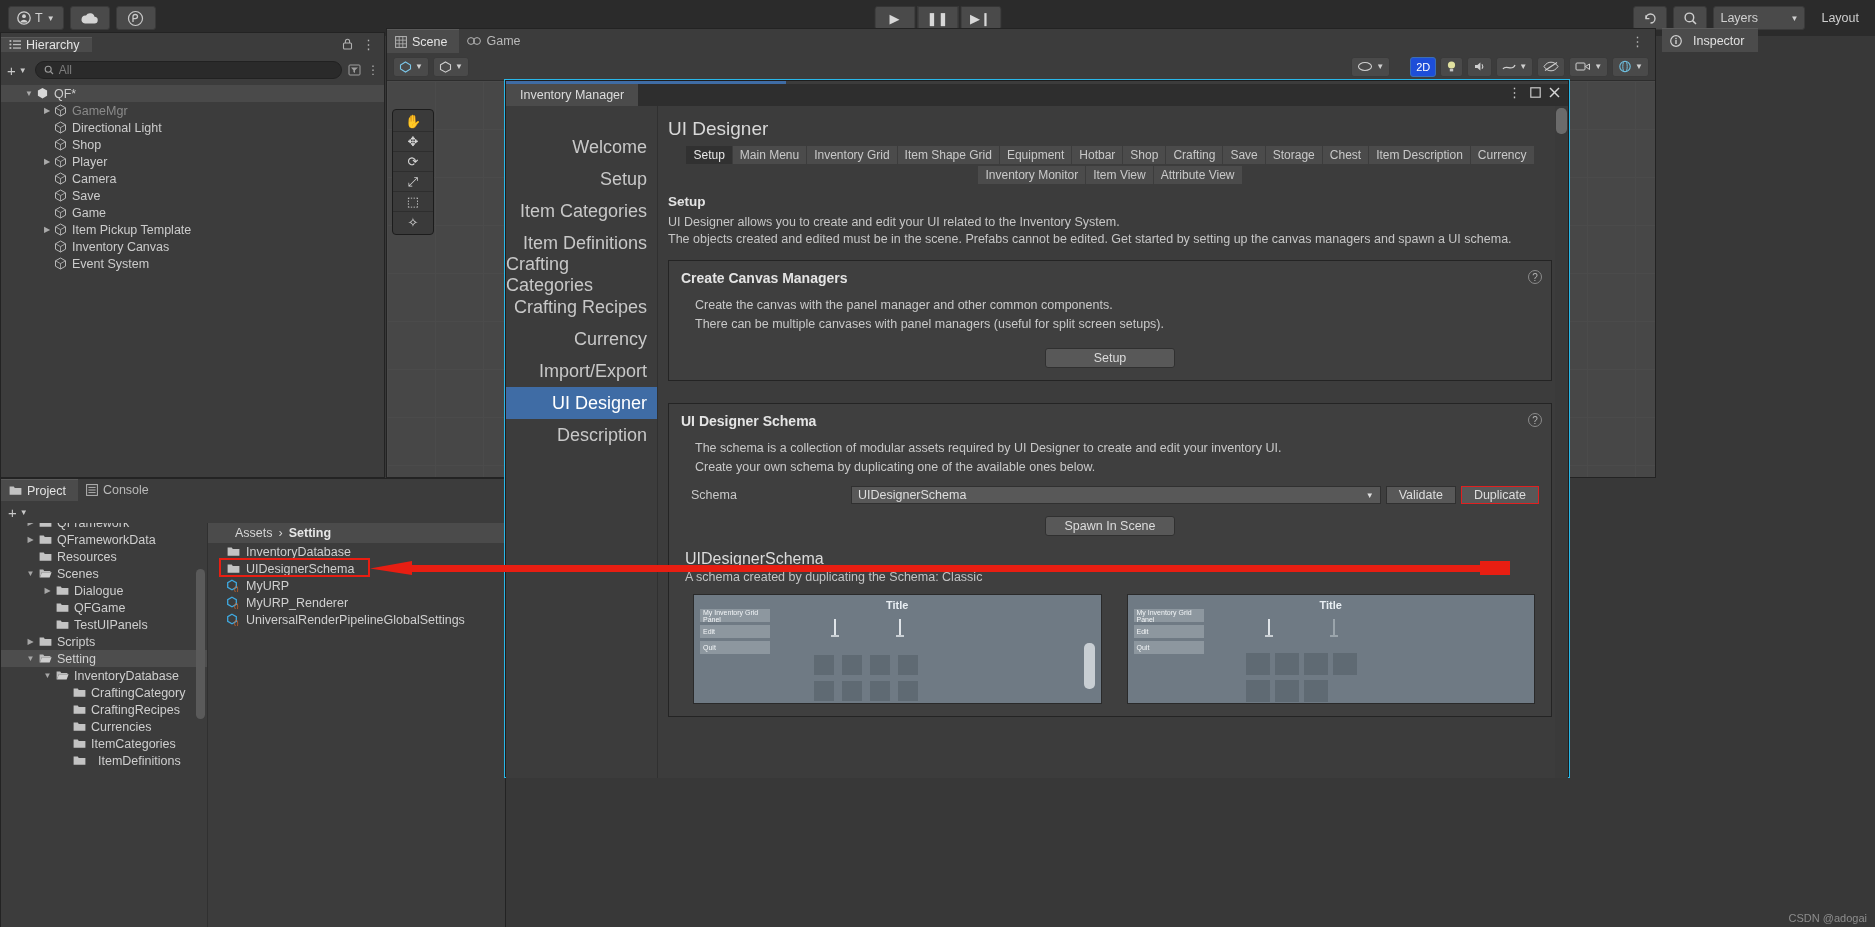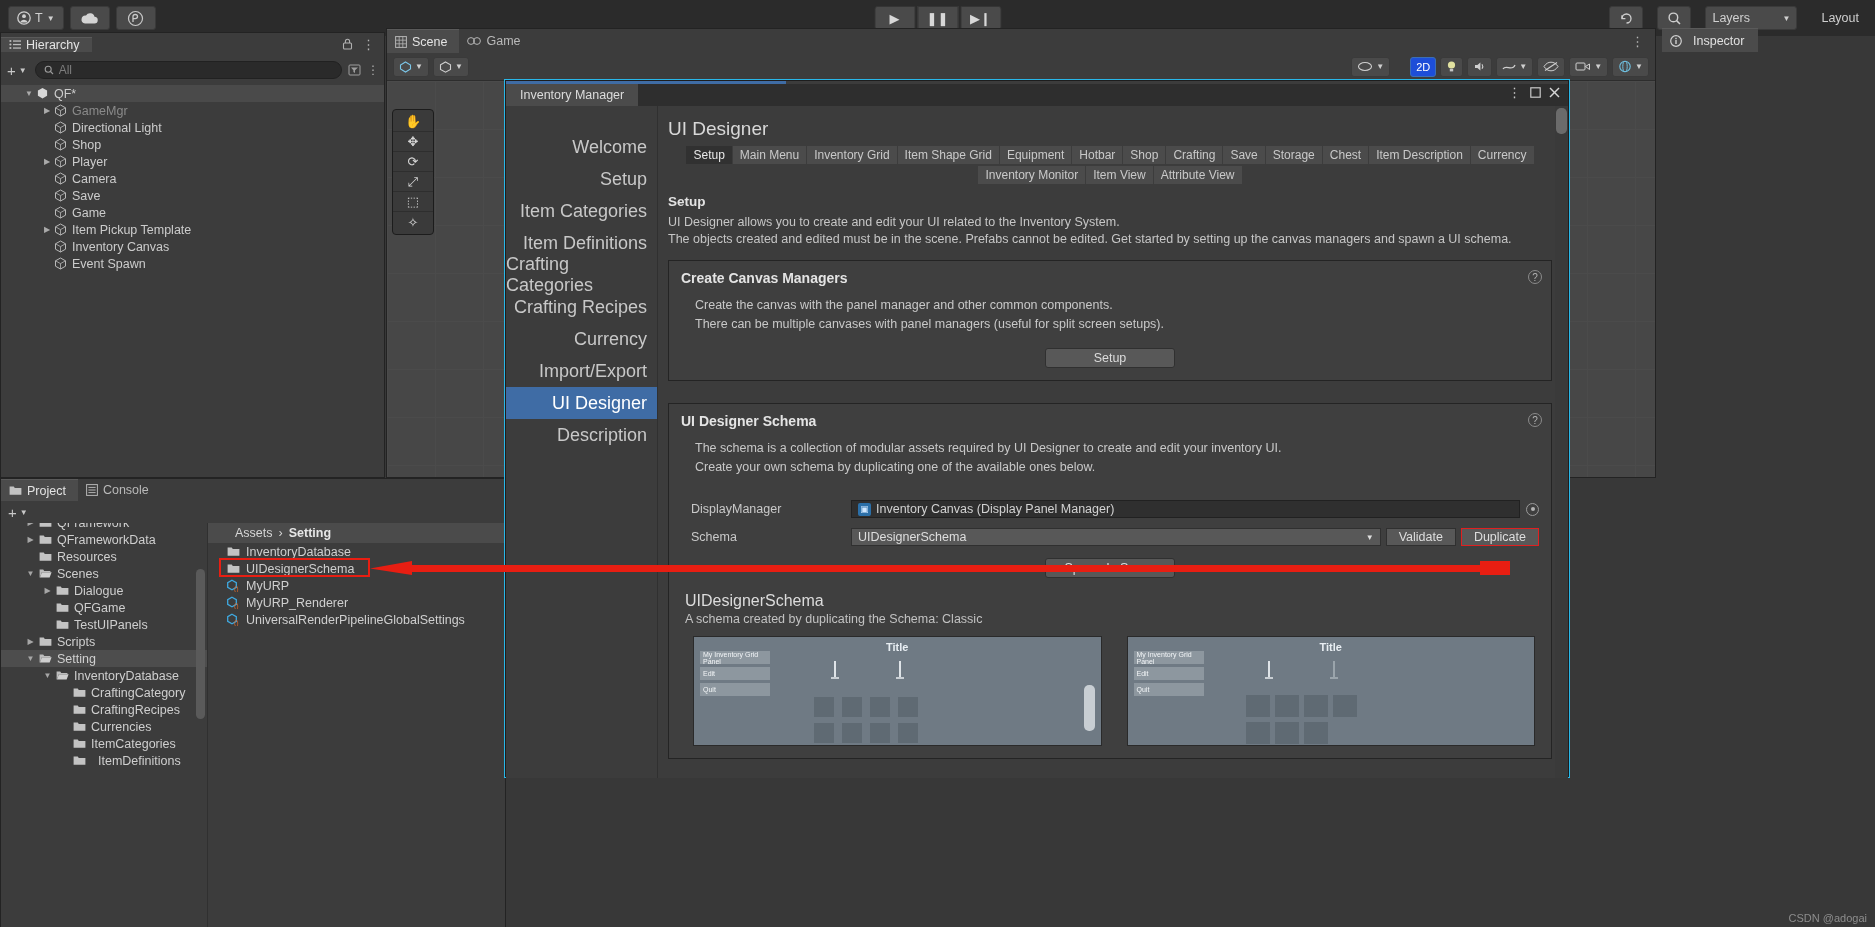--- a/index.html
+++ b/index.html
@@ -15,21 +15,21 @@
 
   
   .toolbar{position:absolute;left:0;top:0;width:1875px;height:36px;background:#2b2b2b;display:flex;align-items:center;}
   .tb-left{display:flex;align-items:center;gap:6px;padding-left:8px;}
   .tb-btn{height:24px;background:#4a4a4a;border:1px solid #3a3a3a;border-radius:3px;display:flex;align-items:center;justify-content:center;gap:4px;padding:0 8px;color:#d0d0d0;}
   .tb-btn.sq{width:40px;padding:0;}
   .tb-center{position:absolute;left:50%;transform:translateX(-50%);display:flex;gap:2px;}
   .pbtn{width:41px;height:24px;background:#4a4a4a;border:1px solid #353535;display:flex;align-items:center;justify-content:center;color:#d8d8d8;font-size:13px;}
   .pbtn:first-child{border-radius:3px 0 0 3px;}
   .pbtn:last-child{border-radius:0 3px 3px 0;}
-  .tb-right{position:absolute;right:6px;display:flex;align-items:center;gap:14px;}
+  .tb-right{position:absolute;right:6px;display:flex;align-items:center;gap:6px;}
   .tb-ricon{width:34px;height:24px;background:#4a4a4a;border:1px solid #3a3a3a;border-radius:3px;display:flex;align-items:center;justify-content:center;}
   .tb-drop{height:24px;min-width:92px;background:#4a4a4a;border:1px solid #3a3a3a;border-radius:3px;display:flex;align-items:center;justify-content:space-between;padding:0 6px;color:#d0d0d0;}
   .tb-plain{padding:0 10px;color:#cfcfcf;}
   .ptab{display:flex;align-items:center;gap:5px;padding:0 12px 0 8px;font-size:12.5px;color:#b9b9b9;background:#3c3c3c;}
   .ptab.active{background:#4b4b4b;color:#e3e3e3;border-top:1px solid #5a5a5a;}
 
   
   .hier{position:absolute;left:0;top:32px;width:385px;height:446px;background:#3c3c3c;border:1px solid #232323;}
   .hier-head{height:22px;background:#3c3c3c;display:flex;align-items:center;justify-content:space-between;}
   .hier-search{height:24px;margin:3px 4px 3px 4px;display:flex;align-items:center;gap:6px;}
@@ -332,21 +332,21 @@
         </div>
         <div class="hrow">
           <span style="width:40px;flex:0 0 40px"></span>
           <span class="tri"></span>
           <span class="ico">
             <svg width="13" height="13" viewBox="0 0 13 13">
               <path d="M6.5 1l5 2.8v5.4L6.5 12l-5-2.8V3.8z" fill="none" stroke="#b9b9b9" stroke-width="1"></path>
               <path d="M1.5 3.8L6.5 6.6l5-2.8M6.5 6.6V12" fill="none" stroke="#b9b9b9" stroke-width=".8"></path>
             </svg>
           </span>
-          <span style="margin-left:4px" class="">Event Spawn</span>
+          <span style="margin-left:4px" class="">Event System</span>
         </div>
       </div>
   </div>
 
   <div class="scene">
     <div class="scene-tabs" id="scene-tabs">
         <div class="ptab active">
           <svg width="12" height="12" viewBox="0 0 12 12">
             <rect x=".6" y=".6" width="10.8" height="10.8" fill="none" stroke="#b5b5b5" stroke-width="1"></rect>
             <line x1="4.2" y1=".6" x2="4.2" y2="11.4" stroke="#b5b5b5" stroke-width=".8"></line>
@@ -785,30 +785,20 @@
               <div class="ubtn" style="width:130px">Setup</div>
             </div>
           </div>
 
           <div class="box" style="margin-top:22px">
             <div class="help-q">?</div>
             <div class="box-title">UI Designer Schema</div>
             <div class="box-p">The schema is a collection of modular assets required by UI Designer to create and edit your inventory UI.</div>
             <div class="box-p">Create your own schema by duplicating one of the available ones below.</div>
 
-            <div class="field-row" style="margin-top:22px">
-              <div class="field-lab">DisplayManager</div>
-              <div class="objfield">
-                <span class="obj-dot">▣</span>
-                <span>Inventory Canvas (Display Panel Manager)</span>
-              </div>
-              <div class="circ-sel">
-                  <i></i>
-                </div>
-            </div>
 
             <div class="field-row">
               <div class="field-lab">Schema</div>
               <div class="popupfield">
                 <span>UIDesignerSchema</span>
                 <span style="font-size:8px">▼</span>
               </div>
               <div class="sm-btn">Validate</div>
               <div class="sm-btn hl">Duplicate</div>
             </div>

